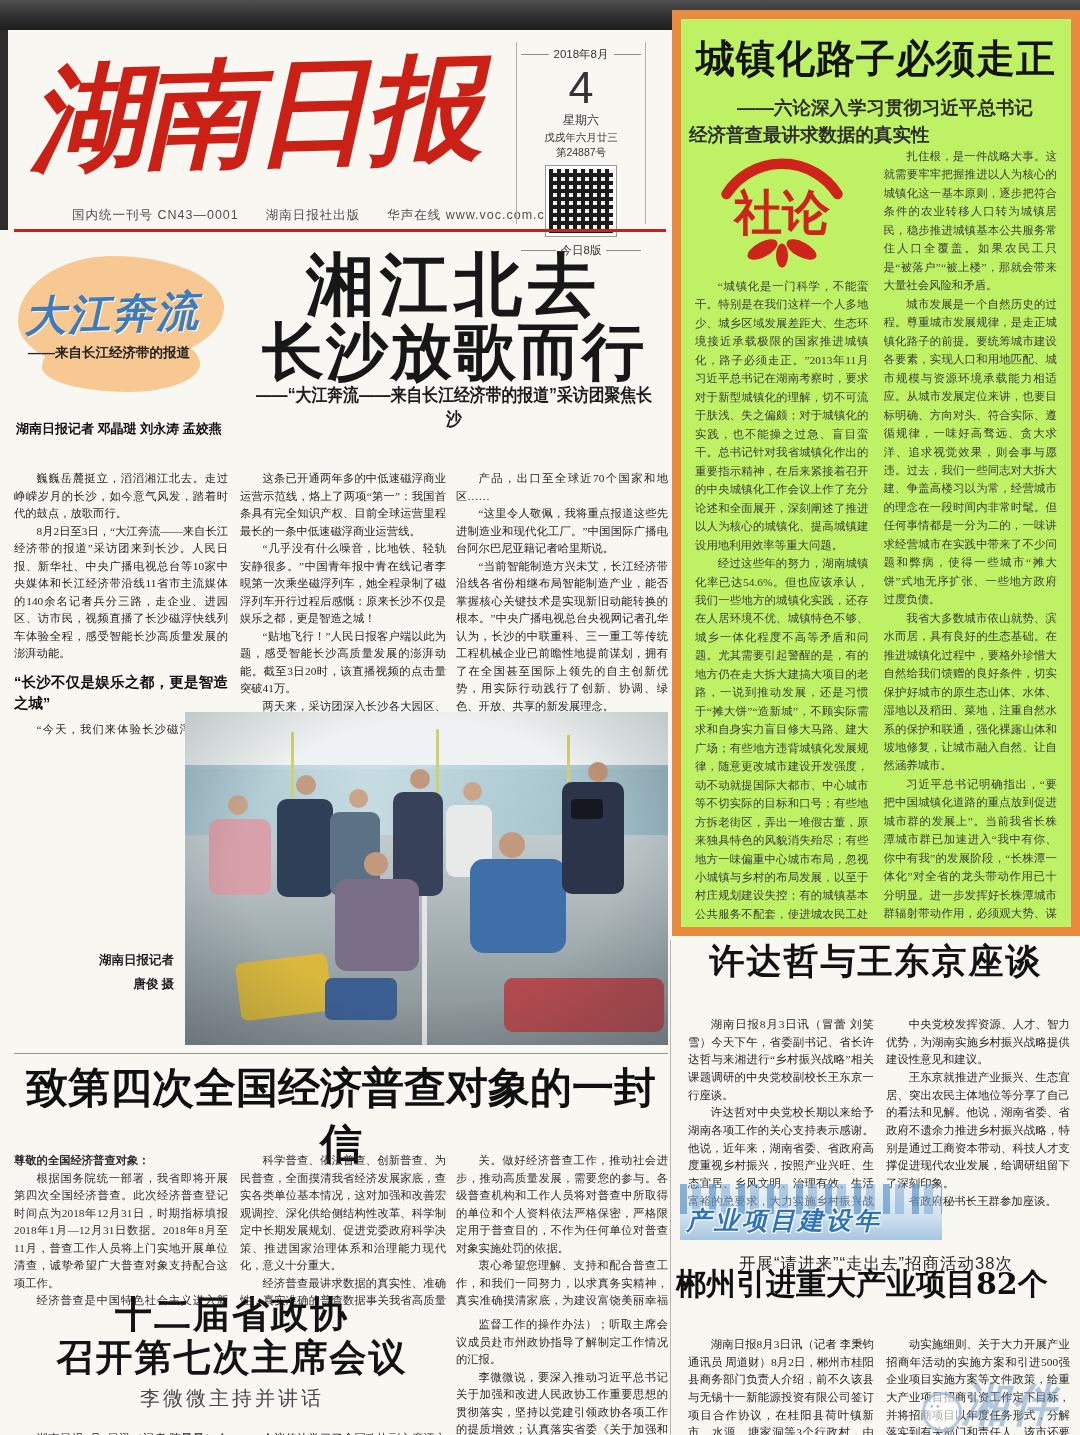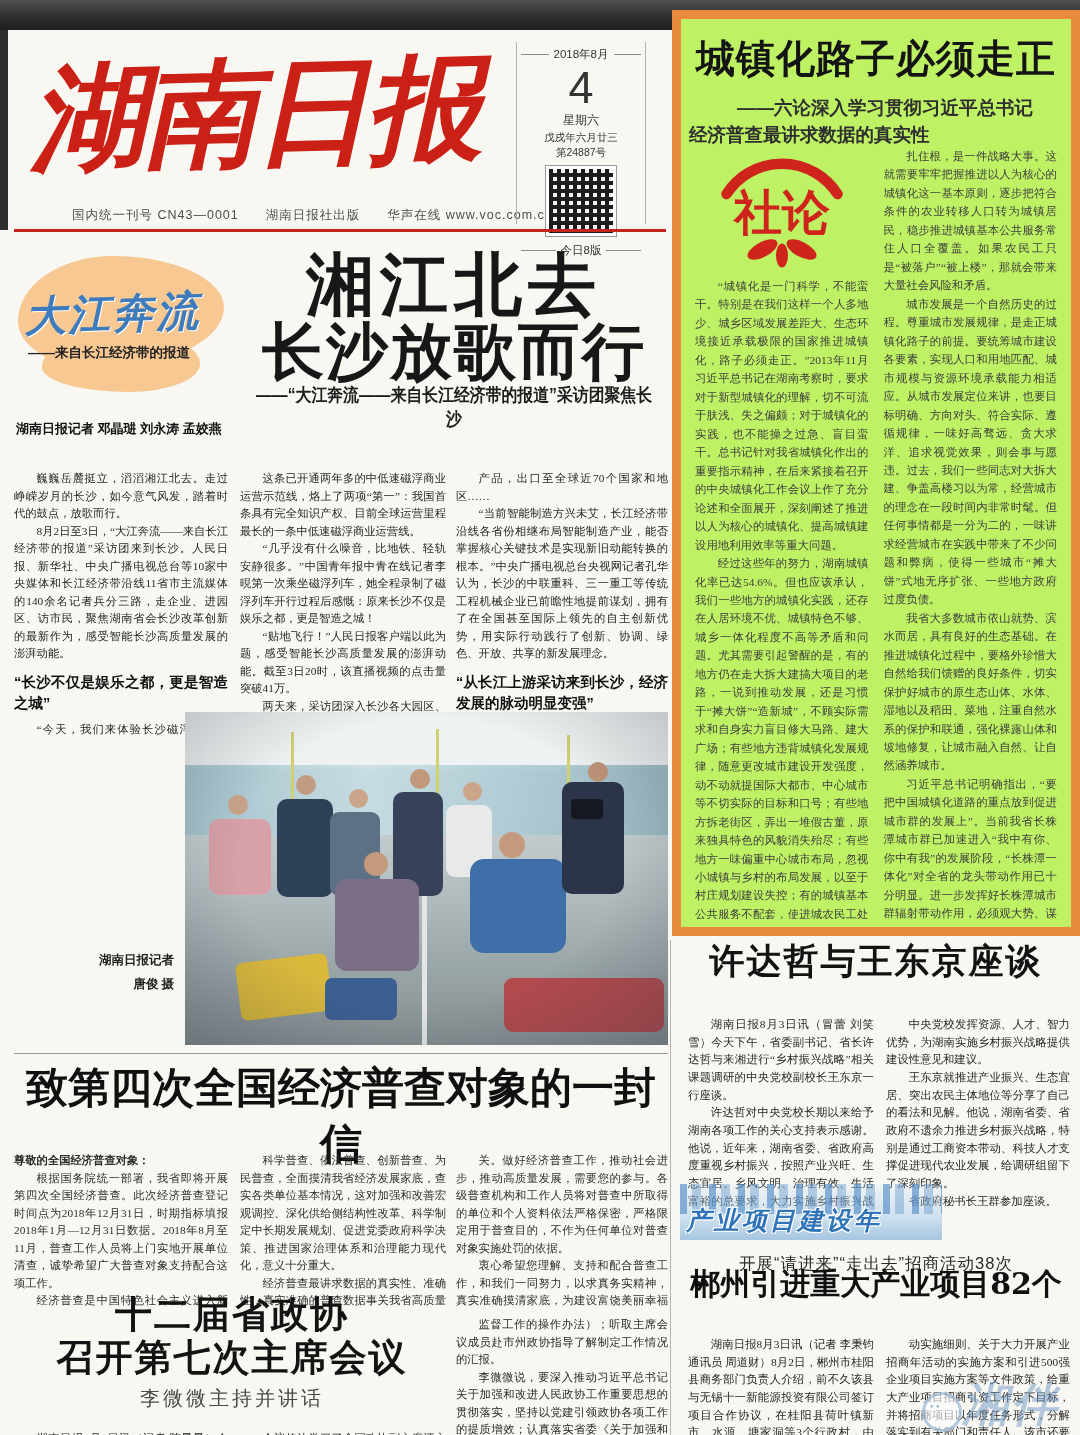--- a/index.html
+++ b/index.html
@@ -111,21 +111,21 @@
   .banner{position:absolute;left:680px;top:1184px;width:262px;height:56px;overflow:hidden;
         background:linear-gradient(180deg,rgba(200,225,245,.15) 0%,rgba(170,205,235,.55) 60%,rgba(140,180,220,.75) 100%);}
   .banner::before{content:"";position:absolute;left:0;top:0;width:100%;height:30px;opacity:.75;
         background:repeating-linear-gradient(90deg,rgba(80,140,200,.85) 0 7px,rgba(80,140,200,0) 7px 12px,
                    rgba(80,140,200,.5) 12px 21px,rgba(80,140,200,0) 21px 29px);}
   .banner-t{position:absolute;left:6px;top:20px;font-family:"Liberation Sans",sans-serif;
         font-weight:900;font-style:italic;font-size:25px;letter-spacing:3px;color:#2f74b8;
         text-shadow:1px 1px 0 #fff,-1px -1px 0 #fff,1px -1px 0 #fff,-1px 1px 0 #fff;}
   .kicker{position:absolute;left:676px;top:1244px;width:400px;text-align:center;
         font-family:"Liberation Sans",sans-serif;font-size:16.5px;color:#2b2b2b;letter-spacing:1px;margin-top:9px;}
-  .ind-h{position:absolute;left:676px;top:1264px;width:400px;text-align:center;
+  .ind-h{position:absolute;left:676px;top:1264px;width:400px;text-align:left;
         font-family:"DejaVu Serif",serif;font-weight:bold;font-size:30px;color:#101010;}
   .irow{top:1308px;height:127px;font-size:11.4px;}
 
   .wm{position:absolute;left:962px;top:1374px;font-family:"DejaVu Serif",serif;font-style:italic;
         font-weight:bold;font-size:46px;color:rgba(108,152,198,.5);letter-spacing:3px;}
   .wm-face{position:absolute;left:922px;top:1392px;width:34px;height:34px;border-radius:50%;
         border:3px solid rgba(108,152,198,.5);background:rgba(255,255,255,.6);}
   .wm-face::before{content:"• •";position:absolute;left:5px;top:6px;font-size:10px;color:rgba(108,152,198,.8);}
 </style>
 </head>
@@ -157,33 +157,34 @@
 
   <div class="lead-h">
     <div class="l1">湘江北去</div>
     <div class="l2">长沙放歌而行</div>
   </div>
   <div class="lead-sub">——“大江奔流——来自长江经济带的报道”采访团聚焦长沙</div>
   <div class="byline">湖南日报记者 邓晶琎 刘永涛 孟姣燕</div>
 
   <div class="ncol c1 row1">
     <p>巍巍岳麓挺立，滔滔湘江北去。走过峥嵘岁月的长沙，如今意气风发，踏着时代的鼓点，放歌而行。</p>
-    <p>8月2日至3日，“大江奔流——来自长江经济带的报道”采访团来到长沙。人民日报、新华社、中央广播电视总台等10家中央媒体和长江经济带沿线11省市主流媒体的140余名记者兵分三路，走企业、进园区、访市民，聚焦湖南省会长沙改革创新的最新作为，感受智能长沙高质量发展的澎湃动能。</p>
+    <p>8月2日至3日，“大江奔流——来自长江经济带的报道”采访团来到长沙。人民日报、新华社、中央广播电视总台等10家中央媒体和长江经济带沿线11省市主流媒体的140余名记者兵分三路，走企业、进园区、访市民，视频直播了长沙磁浮快线列车体验全程，感受智能长沙高质量发展的澎湃动能。</p>
     <div class="crosshead">“长沙不仅是娱乐之都，更是智造之城”</div>
     <p>“今天，我们来体验长沙磁浮快线列车。”3日9时许，在长沙磁浮快线高铁站内，“大江奔流”采访团的新媒体记者相继开启“直播模式”，为各自的媒体平台直播长沙磁浮快线乘坐体验。</p>
   </div>
   <div class="ncol c2 row1">
     <p>这条已开通两年多的中低速磁浮商业运营示范线，烙上了两项“第一”：我国首条具有完全知识产权、目前全球运营里程最长的一条中低速磁浮商业运营线。</p>
     <p>“几乎没有什么噪音，比地铁、轻轨安静很多。”中国青年报中青在线记者李晛第一次乘坐磁浮列车，她全程录制了磁浮列车开行过程后感慨：原来长沙不仅是娱乐之都，更是智造之城！</p>
     <p>“贴地飞行！”人民日报客户端以此为题，感受智能长沙高质量发展的澎湃动能。截至3日20时，该直播视频的点击量突破41万。</p>
     <p>两天来，采访团深入长沙各大园区、企业，见证了一条条开足马力的自动生产线、一座座宽敞明亮的现代工厂，一个个转型升级的工业企业，智能制造热火朝天。</p>
 
   </div>
   <div class="ncol c3 row1">
     <p>产品，出口至全球近70个国家和地区……</p>
+    <p>“这里令人敬佩，我将重点报道这些先进制造业和现代化工厂。”中国国际广播电台阿尔巴尼亚籍记者哈里斯说。</p>
     <p>“当前智能制造方兴未艾，长江经济带沿线各省份相继布局智能制造产业，能否掌握核心关键技术是实现新旧动能转换的根本。”中央广播电视总台央视网记者孔华认为，长沙的中联重科、三一重工等传统工程机械企业已前瞻性地提前谋划，拥有了在全国甚至国际上领先的自主创新优势，用实际行动践行了创新、协调、绿色、开放、共享的新发展理念。</p>
     <div class="crosshead">“从长江上游采访来到长沙，经济发展的脉动明显变强”</div>
 
   </div>
 
   <div class="photo">
     <div class="el" style="left:0;top:0;width:100%;height:17%;background:#eef2f2;"></div>
     <div class="el" style="left:0;top:16%;width:100%;height:21%;background:linear-gradient(90deg,#9fc0cb,#c6dde4 38%,#a9c9d3 70%,#93b4bf);opacity:.85;"></div>
     <div class="el" style="left:22%;top:6%;width:3px;height:44%;background:#cfd06e;"></div>
     <div class="el" style="left:52%;top:5%;width:3px;height:40%;background:#cfd06e;"></div>

